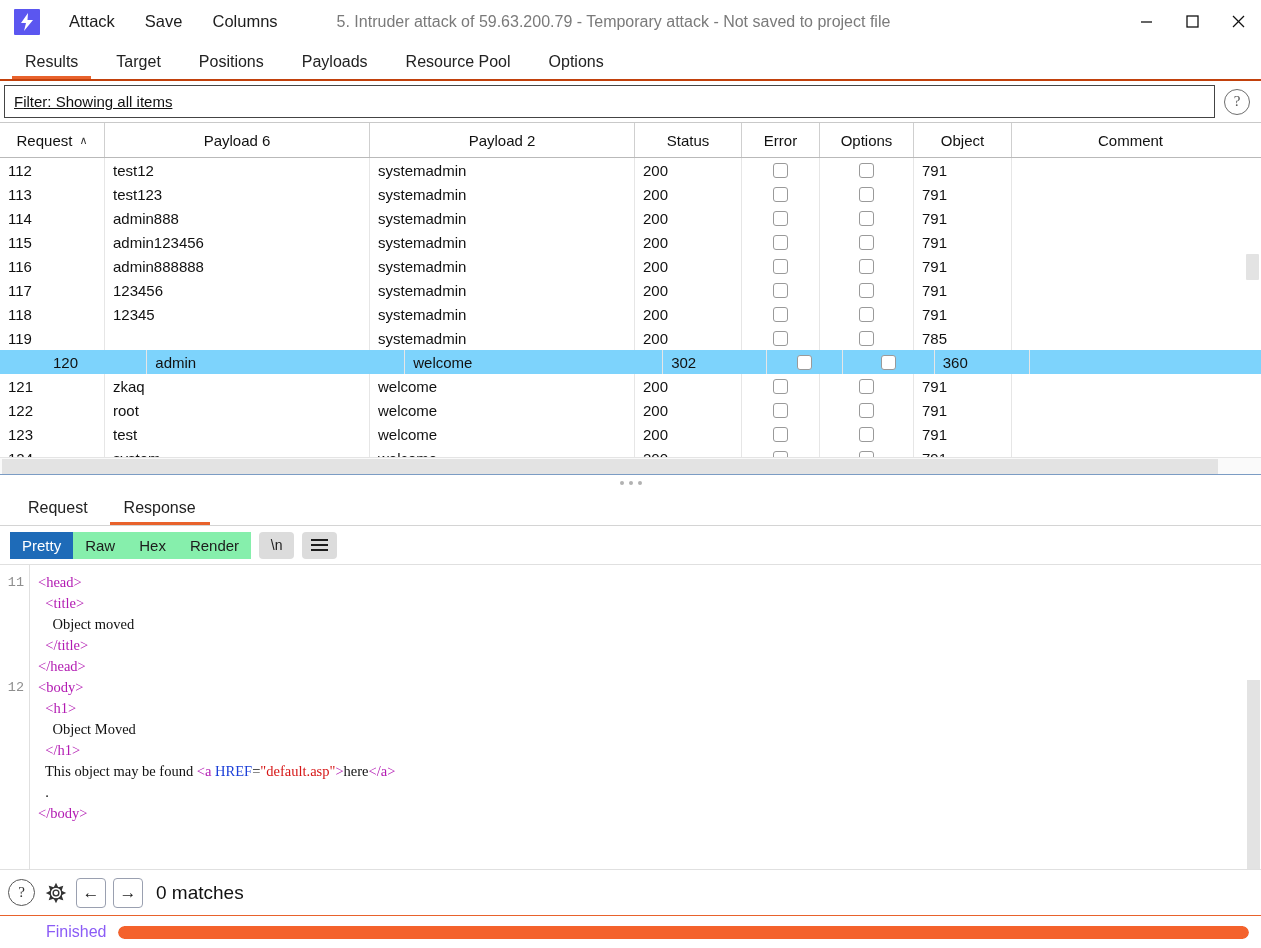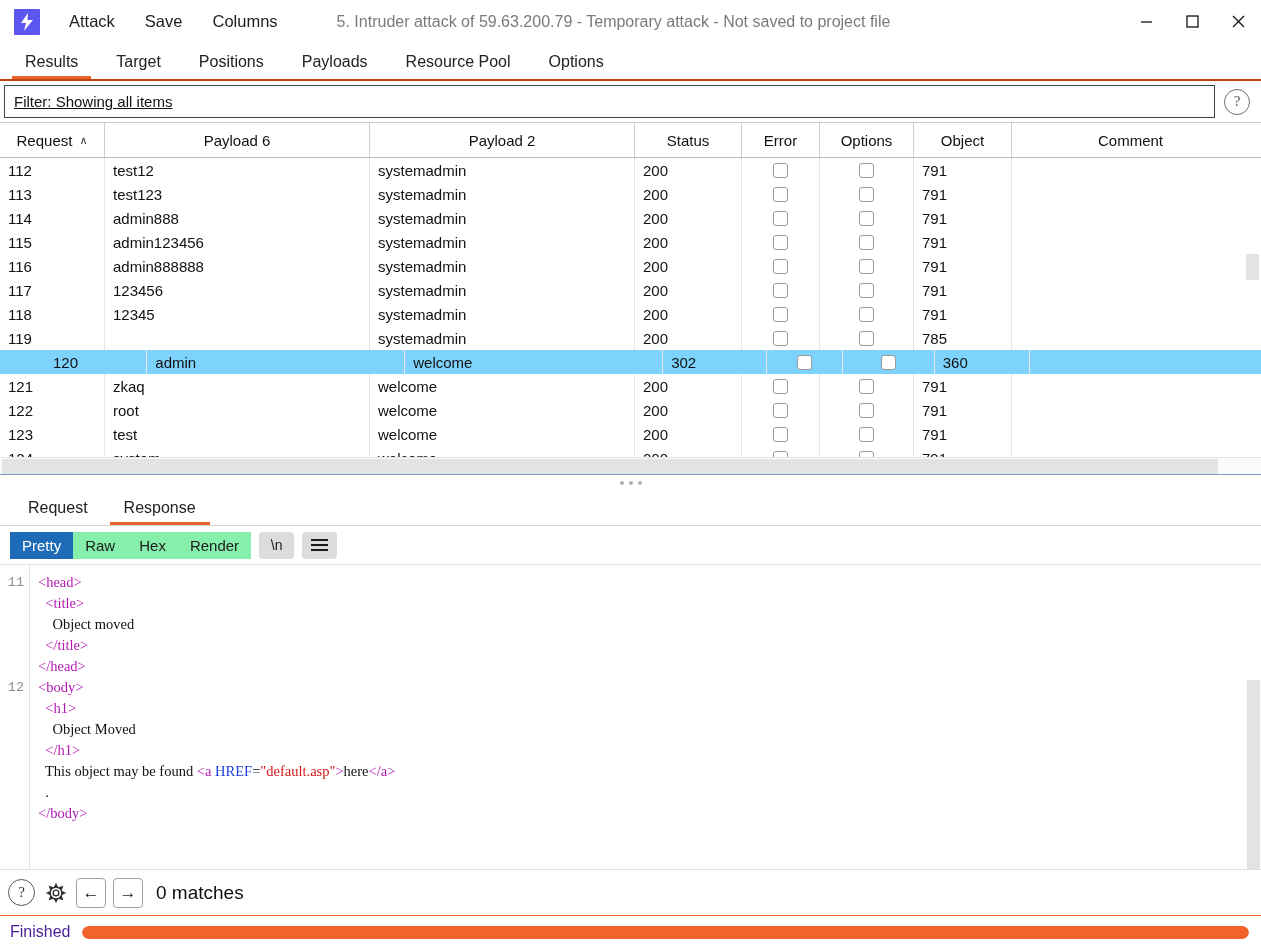--- a/index.html
+++ b/index.html
@@ -277,21 +277,21 @@
   }
   .matches { font-size: 19px; color: #111; padding: 0 6px; white-space: nowrap; }
 
   
   .statusbar {
     height: 33px; min-height: 33px;
     display: flex; align-items: center;
     padding-left: 10px; gap: 12px;
     background: #fff; border-top: 1px solid #e8622c;
   }
-  .statuslabel { font-size: 16px; color: #4c1d95; white-space: nowrap; }
+  .statuslabel { font-size: 16px; color: #8b5cf6; white-space: nowrap; margin-left: 36px; }
   .progress {
     flex: 1; height: 13px; margin-right: 12px;
     background: #efefef; border-radius: 7px; overflow: hidden;
   }
   .progress .bar { height: 13px; background: #f4622c; border-radius: 7px; }
 </style>
 </head>
 <body>
 
 <div id="app">

